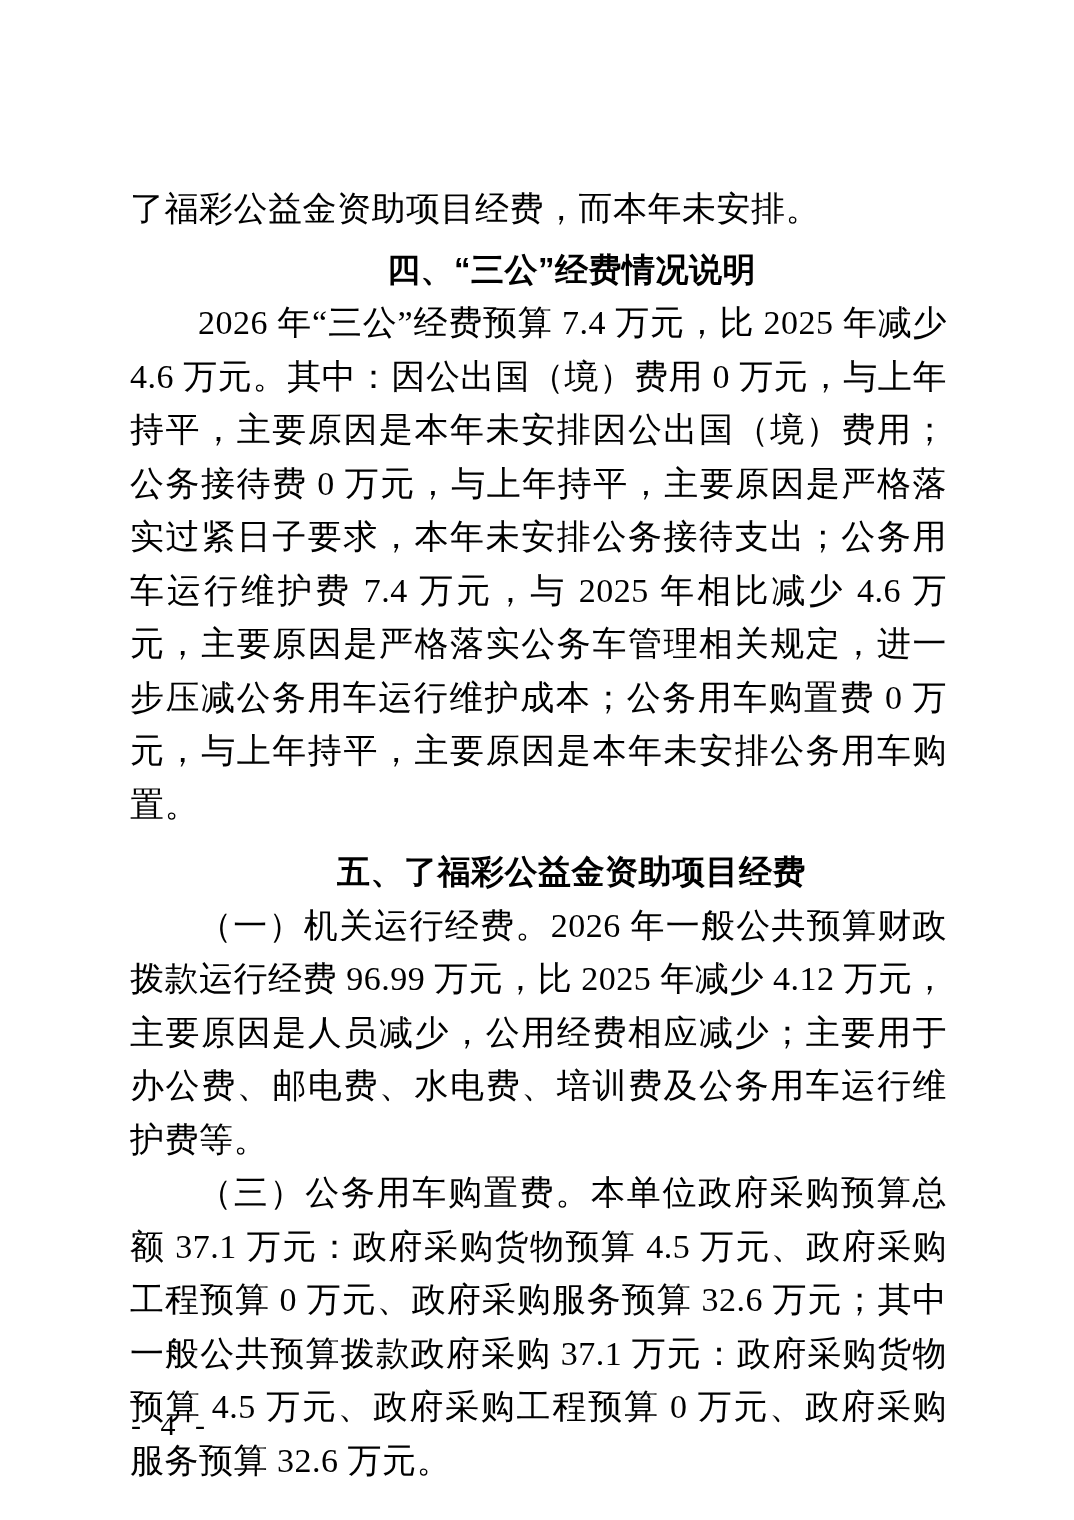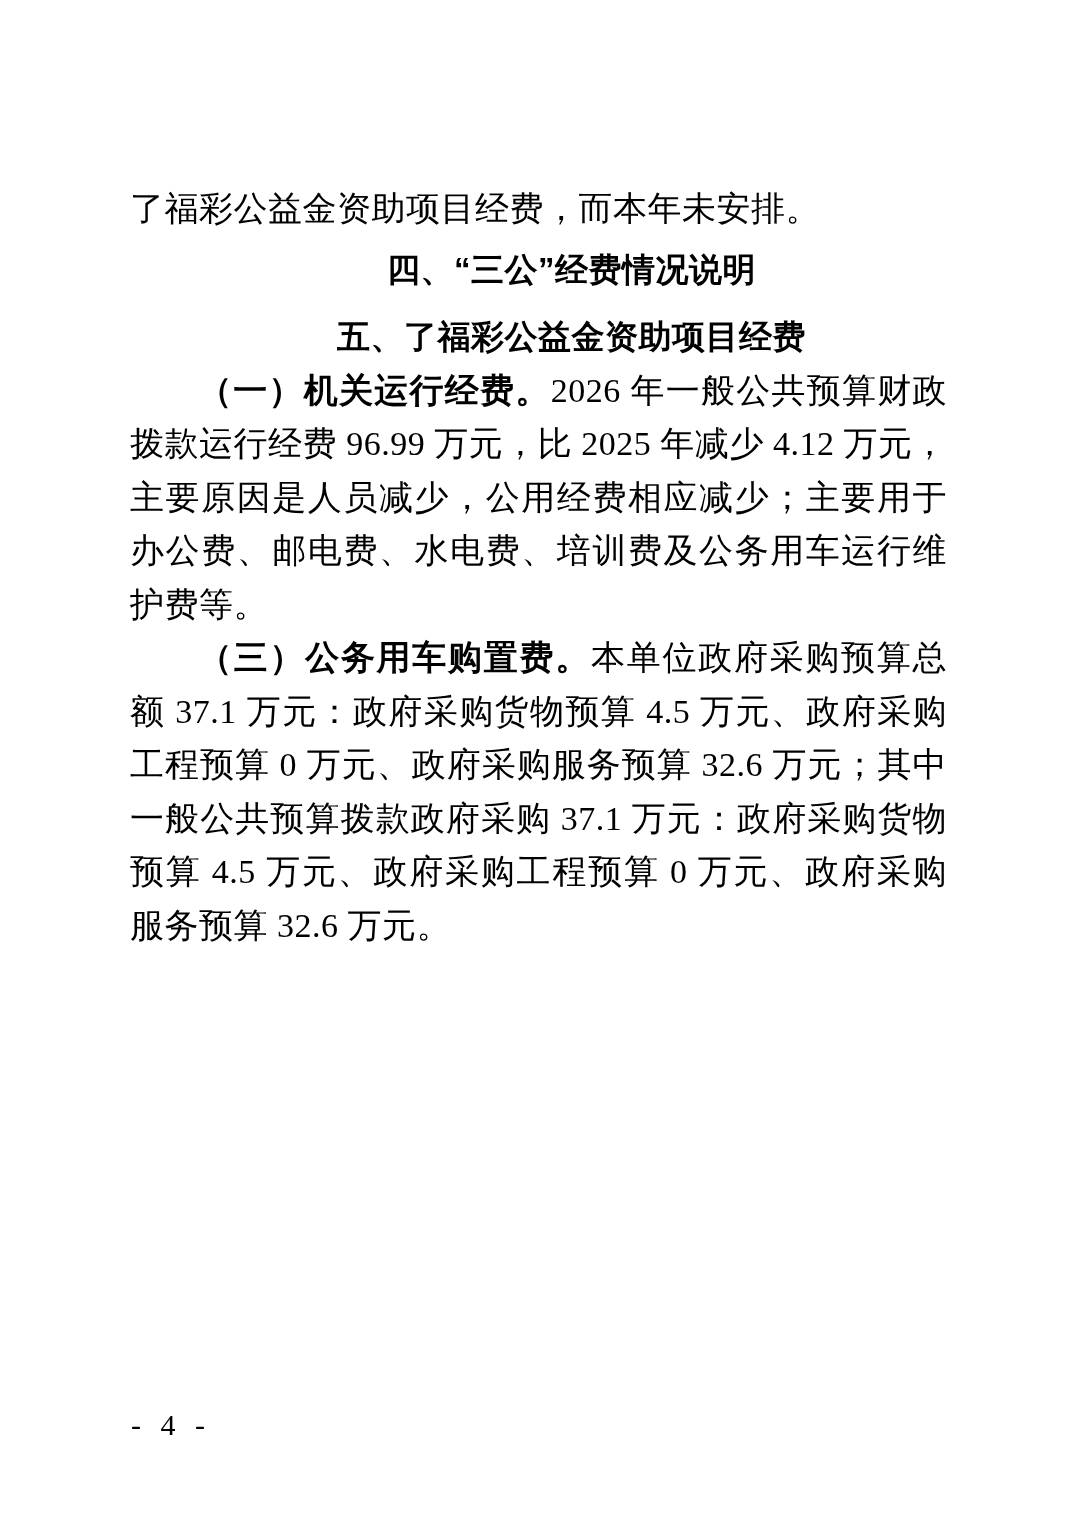--- a/index.html
+++ b/index.html
@@ -40,21 +40,21 @@
     font-family: "Liberation Sans", "DejaVu Sans", sans-serif;
     font-weight: bold;
     font-size: 33px;
     text-align: center;
   }
   .heading.spaced {
     margin-top: 14px;
   }
   .lead {
     font-family: "Liberation Sans", "DejaVu Sans", sans-serif;
-    font-weight: bold;
+    font-weight: normal;
   }
   .footer {
     position: absolute;
     left: 131px;
     top: 1408px;
     font-family: "Liberation Serif", "DejaVu Serif", serif;
     font-size: 30px;
     letter-spacing: 6px;
     color: #000000;
   }
@@ -62,20 +62,21 @@
 </head>
 <body>
 
 <div class="page">
   <div class="content">
 
     <p class="para no-indent">了福彩公益金资助项目经费，而本年未安排。</p>
 
     <h2 class="heading">四、“三公”经费情况说明</h2>
 
+    <p class="para">2026 年“三公”经费预算 7.4 万元，比 2025 年减少 4.6 万元。其中：因公出国（境）费用 0 万元，与上年持平，主要原因是本年未安排因公出国（境）费用；公务接待费 0 万元，与上年持平，主要原因是严格落实过紧日子要求，本年未安排公务接待支出；公务用车运行维护费 7.4 万元，与 2025 年相比减少 4.6 万元，主要原因是严格落实公务车管理相关规定，进一步压减公务用车运行维护成本；公务用车购置费 0 万元，与上年持平，主要原因是本年未安排公务用车购置。</p>
 
     <h2 class="heading spaced">五、了福彩公益金资助项目经费</h2>
 
     <p class="para"><span class="lead">（一）机关运行经费。</span><span>2026 年一般公共预算财政拨款运行经费 96.99 万元，比 2025 年减少 4.12 万元，主要原因是人员减少，公用经费相应减少；主要用于办公费、邮电费、水电费、培训费及公务用车运行维护费等。</span></p>
 
 
     <p class="para"><span class="lead">（三）公务用车购置费。</span><span>本单位政府采购预算总额 37.1 万元：政府采购货物预算 4.5 万元、政府采购工程预算 0 万元、政府采购服务预算 32.6 万元；其中一般公共预算拨款政府采购 37.1 万元：政府采购货物预算 4.5 万元、政府采购工程预算 0 万元、政府采购服务预算 32.6 万元。</span></p>
 
   </div>
 

